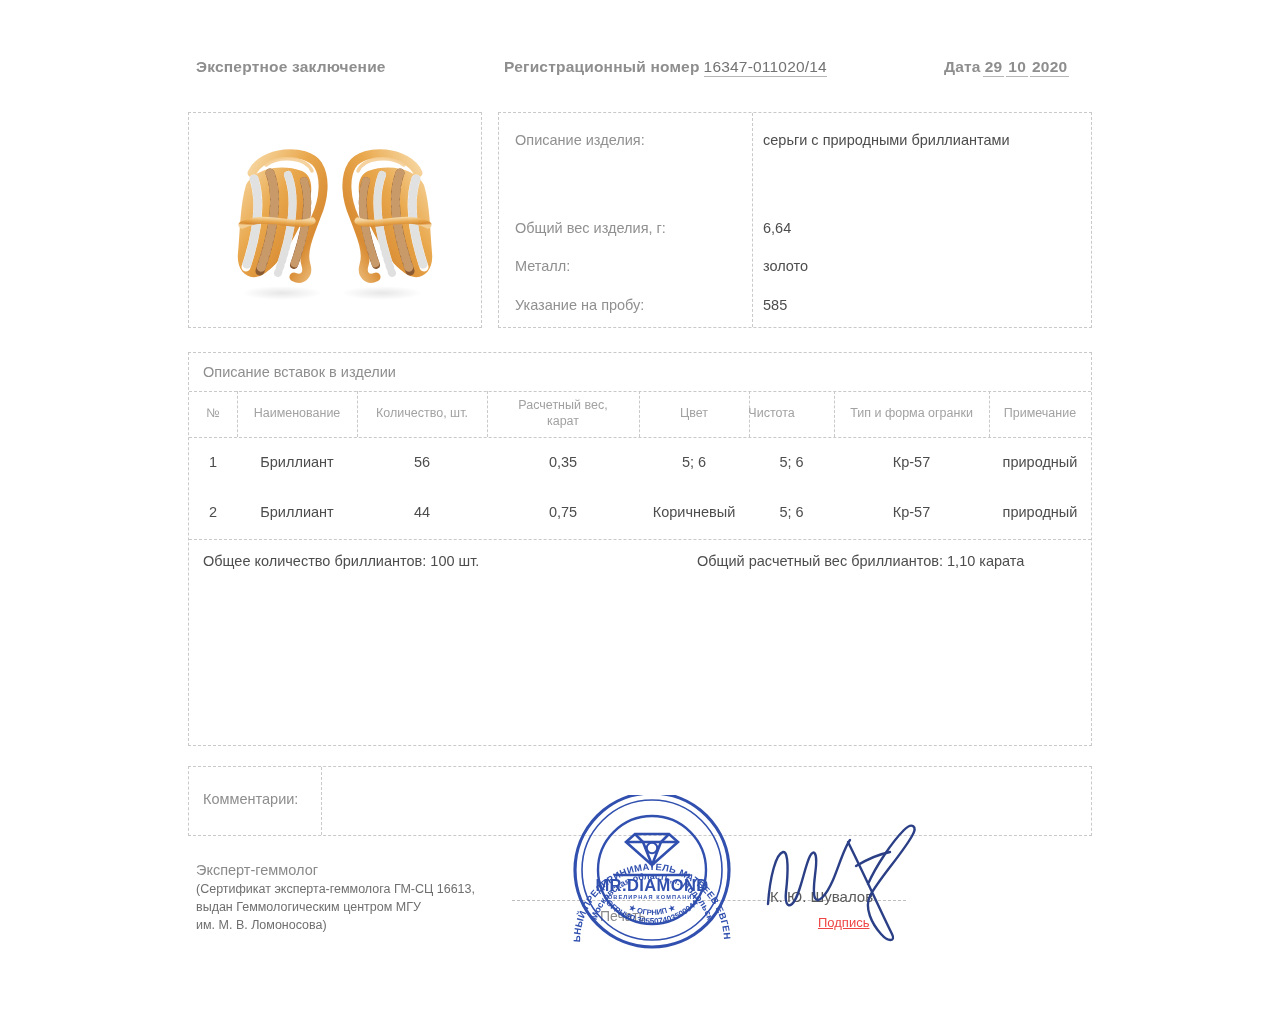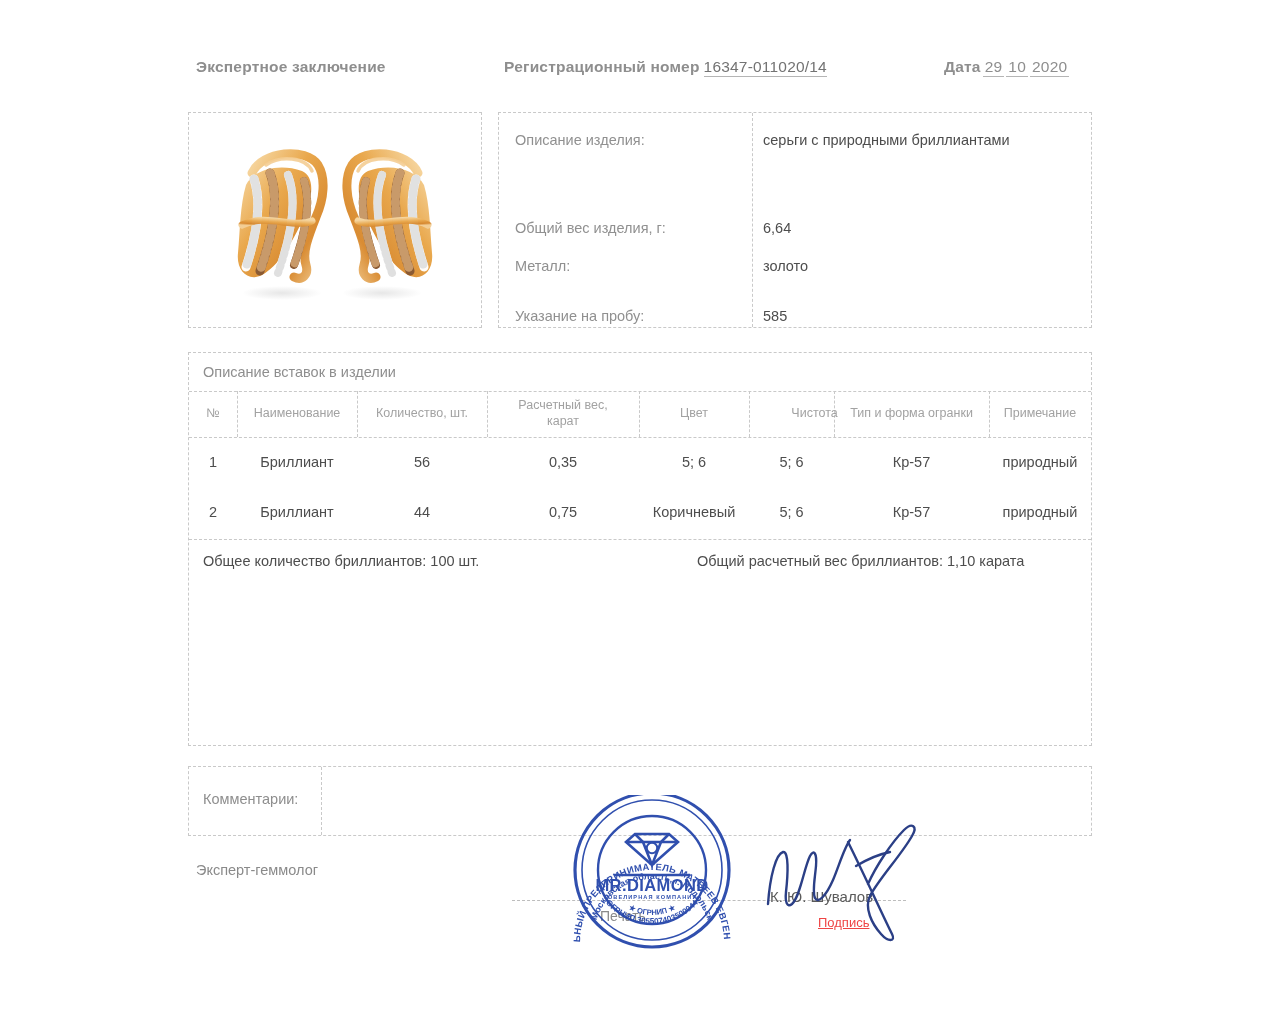--- a/index.html
+++ b/index.html
@@ -10,35 +10,35 @@
     overflow: hidden;
   }
   .page { position: relative; width: 1280px; height: 1024px; background:#fff; }
 
   
   .header { position:absolute; left:196px; top:56px; width:896px; height:28px; }
   .hdr-title { position:absolute; left:0; top:2px; font-size:15.5px; color:#8e8e8e; font-weight:bold; letter-spacing:.2px; }
   .hdr-reg { position:absolute; left:308px; top:2px; font-size:15.5px; color:#8e8e8e; font-weight:bold; letter-spacing:.2px; }
   .hdr-reg-val { color:#737373; font-weight:normal; border-bottom:1px solid #b5b5b5; padding-bottom:1px; margin-left:4px; }
   .hdr-date { position:absolute; left:748px; top:2px; font-size:15.5px; color:#8e8e8e; font-weight:bold; letter-spacing:.2px; }
-  .date-part { font-weight:normal; border-bottom:1px solid #b5b5b5; padding:0 2px 1px 2px; margin-left:2px; }
+  .date-part { font-weight:bold; border-bottom:1px solid #b5b5b5; padding:0 2px 1px 2px; margin-left:2px; }
 
   
   .dbox { position:absolute; border:1px dashed #c9c9c9; background:#fff; }
 
   
   .photo-box { left:188px; top:112px; width:294px; height:216px; }
   .photo-inner { position:absolute; inset:0; display:flex; align-items:center; justify-content:center; }
 
   
   .desc-box { left:498px; top:112px; width:594px; height:216px; }
   .desc-split { position:absolute; left:253px; top:0; bottom:0; width:0; border-left:1px dashed #c9c9c9; }
   .dl { position:absolute; left:16px; font-size:14.5px; color:#909090; white-space:nowrap; }
   .dv { position:absolute; left:264px; font-size:14.5px; color:#4d4d4d; white-space:nowrap;text-align:right; }
-  .r1 { top:19px; } .r2 { top:107px; } .r3 { top:145px; } .r4 { top:195px; }
+  .r1 { top:19px; } .r2 { top:107px; } .r3 { top:145px; } .r4 { top:184px; }
 
   
   .ins-box { left:188px; top:352px; width:904px; height:394px; }
   .ins-title { position:absolute; left:14px; top:11px; font-size:14.5px; color:#8e8e8e; }
   .ins-hr { position:absolute; left:0; right:0; top:38px; border-top:1px dashed #c9c9c9; }
   .ins-hr2 { position:absolute; left:0; right:0; top:84px; border-top:1px dashed #c9c9c9; }
 
   .thead { position:absolute; left:0; top:38px; width:100%; height:46px; }
   .th { position:absolute; top:0; height:46px; display:flex; align-items:center; justify-content:center;
         font-size:12.5px; color:#a2a2a2; text-align:center; line-height:1.25; padding:0 3px; }
@@ -181,21 +181,21 @@
     <div class="vdiv" style="left:645px"></div>
     <div class="vdiv" style="left:800px"></div>
 
     <div class="thead">
       <div class="th" style="left:0;   width:48px">№</div>
       <div class="th" style="left:168px; width:130px">Количество, шт.</div>
       <div class="th" style="left:48px;  width:120px">Наименование</div>
       <div class="th" style="left:298px; width:152px; white-space:pre-line">Расчетный вес,
 карат</div>
       <div class="th" style="left:450px; width:110px">Цвет</div>
-      <div class="th" style="left:583px; width:85px">Чистота</div>
+      <div class="th" style="left:540px; width:85px">Чистота</div>
       <div class="th" style="left:645px; width:155px">Тип и форма огранки</div>
       <div class="th" style="left:800px; width:102px">Примечание</div>
     </div>
     <div class="ins-hr2"></div>
 
     <div class="trow row1">
       <div class="td" style="left:0;   width:48px">1</div>
       <div class="td" style="left:48px;  width:120px">Бриллиант</div>
       <div class="td" style="left:168px; width:130px">56</div>
       <div class="td" style="left:298px; width:152px">0,35</div>
@@ -223,20 +223,25 @@
   </div>
 
   <div class="dbox cmt-box">
     <div class="cmt-split"></div>
     <div class="cmt-label">Комментарии:</div>
     <div style="position:absolute;left:144px;top:24px;font-size:14.5px;color:#4d4d4d;"></div>
   </div>
 
   <div class="foot">
     <div class="foot-title">Эксперт-геммолог</div>
+    <div class="foot-sub">
+      <div>(Сертификат эксперта-геммолога ГМ-СЦ 16613,</div>
+      <div>выдан Геммологическим центром МГУ</div>
+      <div>им. М. В. Ломоносова)</div>
+    </div>
   </div>
 
   <div class="sig-line"></div>
   <div class="lbl-pechat">Печать</div>
   <div class="lbl-podpis">Подпись</div>
   <div class="sig-name">К. Ю. Шувалов</div>
 
   <div class="stamp">
     <svg width="200" height="160" viewBox="0 0 200 160">
       <defs>

